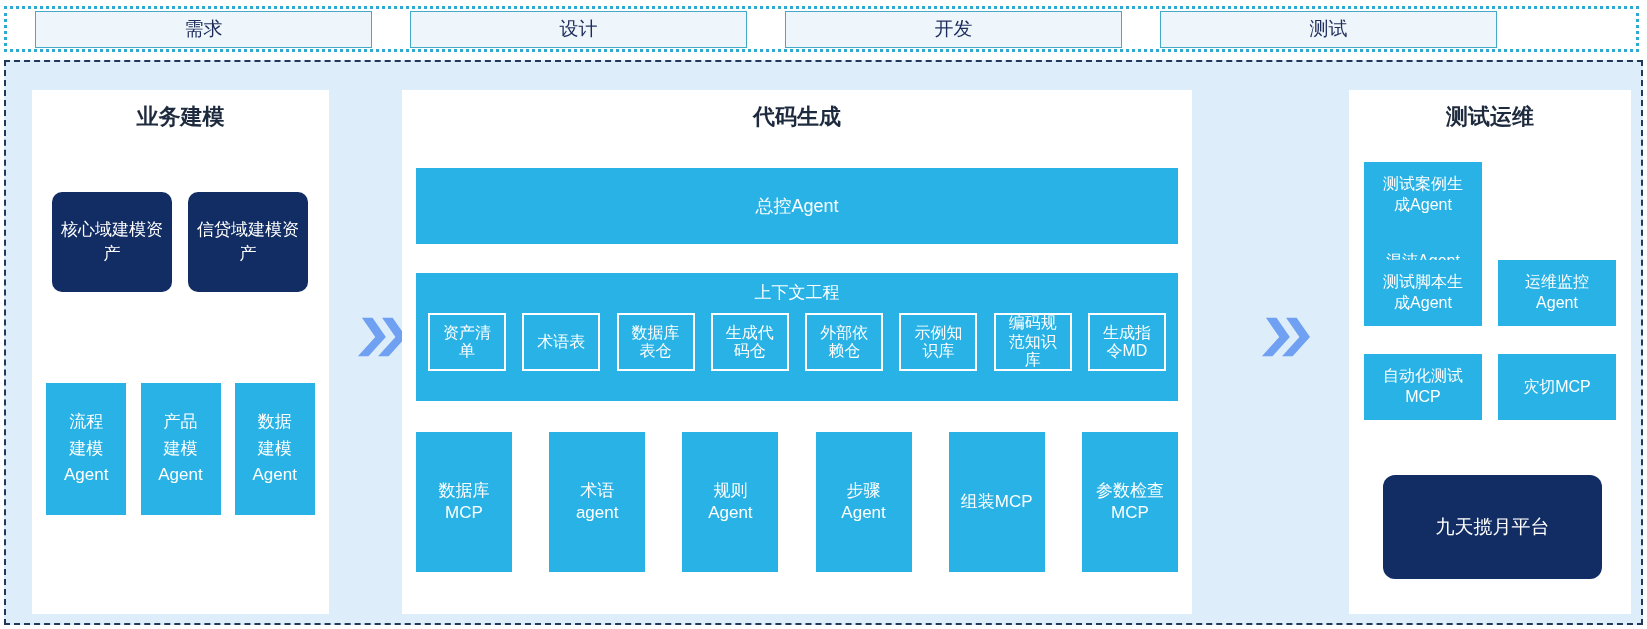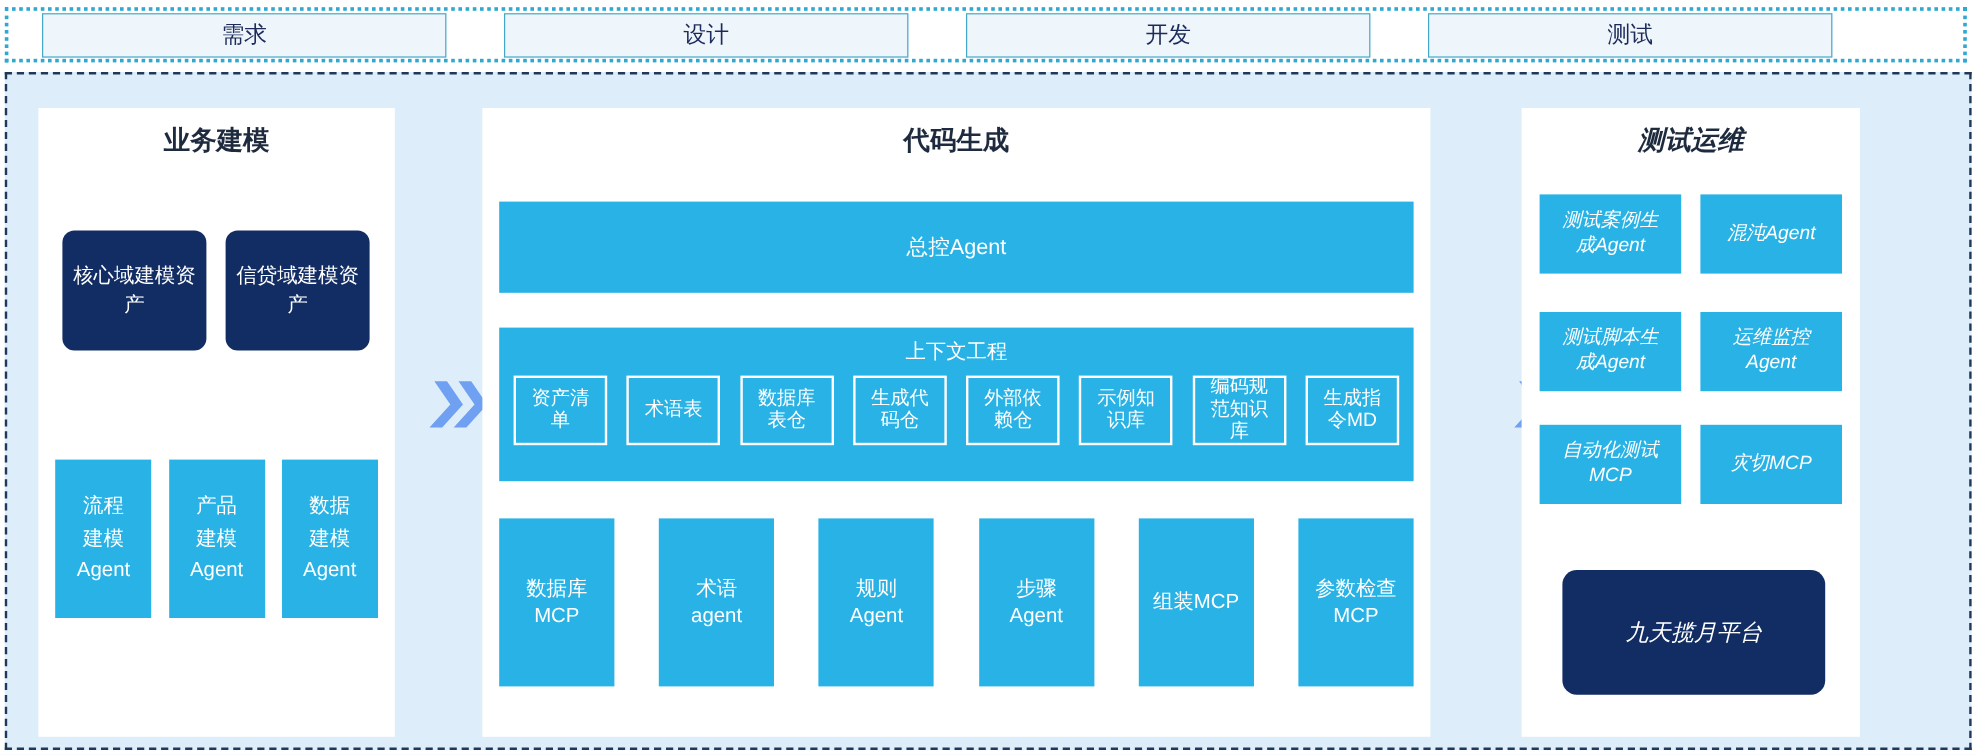--- a/index.html
+++ b/index.html
@@ -4,37 +4,37 @@
 <style>
   html,body { margin:0; padding:0; }
   body {
     width:1647px; height:629px; position:relative; background:#ffffff;
     font-family:"Liberation Sans", sans-serif; overflow:hidden;
   }
   
   .top-band {
     position:absolute; left:4px; top:6px; width:1601px; height:40px;
     border:3px dotted #2FA9D2; background:#ffffff;
-    display:flex; align-items:center; padding-left:28px; gap:48px;
+    display:flex; align-items:center; padding-left:28px; gap:38px;
   }
   .phase-box {
     width:335px; height:35px; flex:0 0 auto;
     background:#EFF6FB; border:1px solid #44A8C9;
     display:flex; align-items:center; justify-content:center;
     font-size:19px; color:#1C2B5A;
   }
   
   .main {
     position:absolute; left:4px; top:60px; width:1635px; height:561px;
     border:2px dashed #20395B; background:#DDEDF9;
   }
   .col { position:absolute; top:28px; height:524px; background:#ffffff; }
   .col-left  { left:26px;  width:297px; }
   .col-mid   { left:396px; width:790px; }
-  .col-right { left:1262px; width:282px;font-style:italic; }
+  .col-right { left:1343px; width:282px; }
   .col-title {
     text-align:center; padding-top:12px;
     font-size:22px; font-weight:bold; color:#1E2A3E;
   }
   .cyan-box {
     background:#29B2E5; color:#ffffff;
     display:flex; align-items:center; justify-content:center;
     text-align:center; box-sizing:border-box;
   }
   .navy-box {
@@ -53,21 +53,21 @@
   .ctx-title { text-align:center; color:#ffffff; font-size:17px; padding-top:8px; }
   .ctx-items { display:flex; justify-content:space-between; padding:9px 12px 0 12px; }
   .ctx-item {
     width:78px; height:58px; border:2px solid #ffffff; padding:0 8px;
     font-size:16px; line-height:1.15; background:transparent;
   }
   .tools-row { position:absolute; top:342px; left:14px; right:14px; display:flex; justify-content:space-between; }
   .tool-box { width:96px; height:140px; font-size:17px; line-height:1.3; padding:0 10px; }
   
   .r-row { position:absolute; left:15px; width:252px; display:flex; justify-content:space-between; }
-  .r-row1 { top:72px; } .r-row2 { top:170px; } .r-row3 { top:264px; }
+  .r-row1 { top:72px;flex-direction:column; } .r-row2 { top:170px; } .r-row3 { top:264px; }
   .r-box { width:118px; height:66px; font-size:16px; line-height:1.3; padding:0 15px; }
   .platform { position:absolute; left:34px; top:385px; width:219px; height:104px; border-radius:12px; font-size:19px; }
   
   .chev { position:absolute; top:254px; width:48px; height:42px; }
   .chev svg { display:block; transform:skewX(-6deg); }
 </style>
 </head>
 <body>
 
 <div class="top-band">

